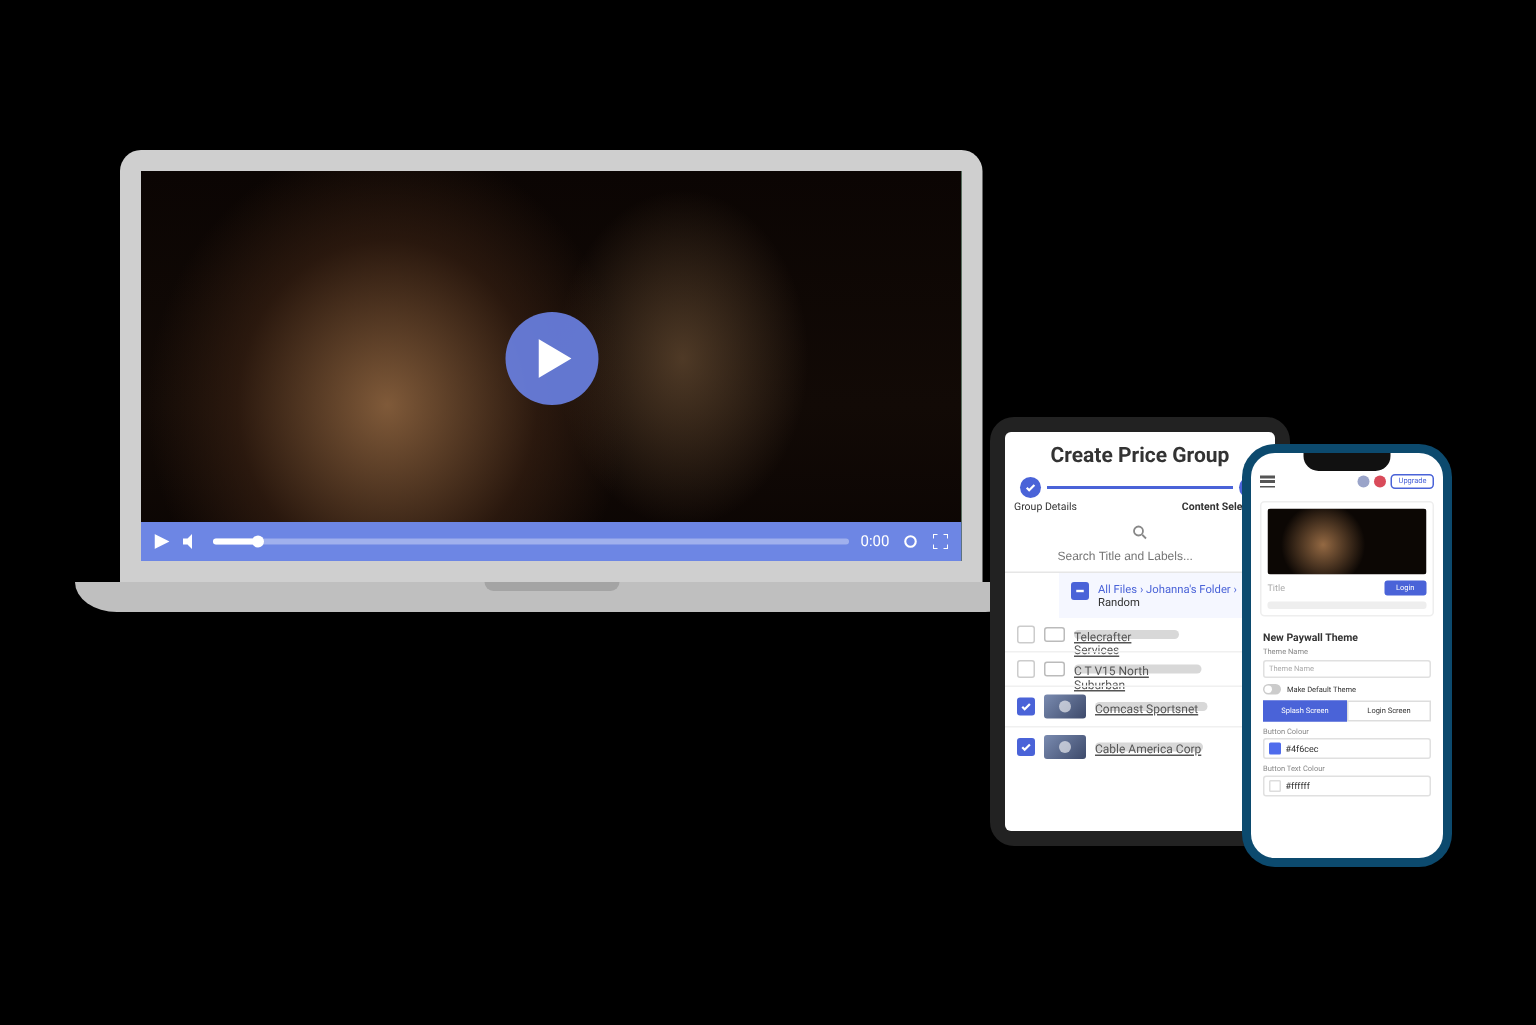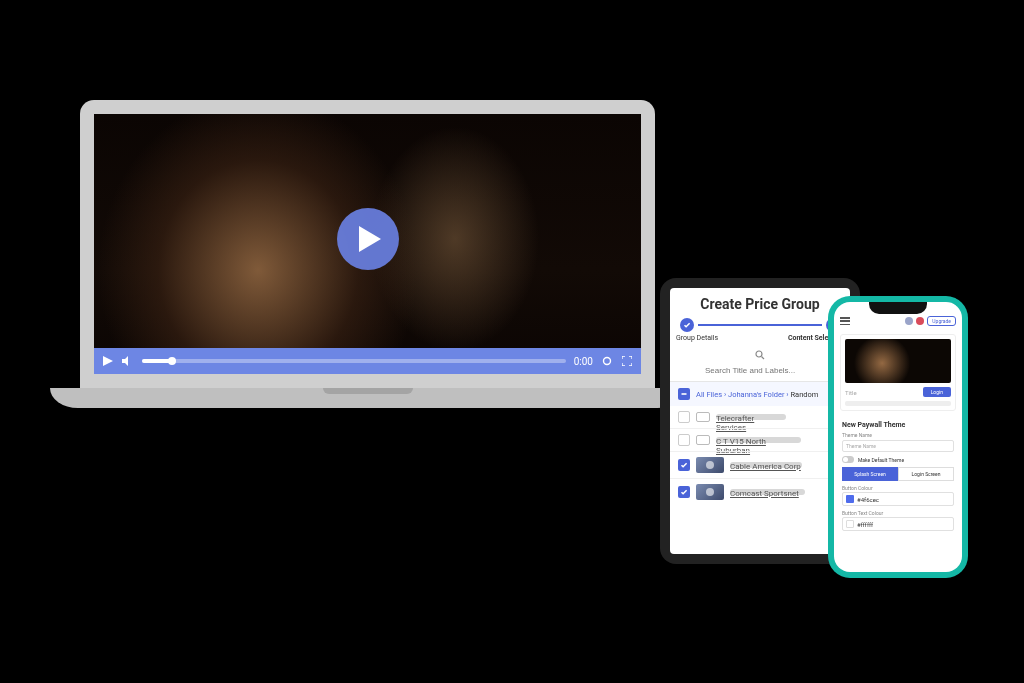--- a/index.html
+++ b/index.html
@@ -156,25 +156,26 @@
     padding:4px 10px 6px;
     color:#888;
     flex-direction:column;
   }
   .search-row input {
     border:none; outline:none;
     font-size:8px; flex:1; color:#888;
   }
   .divider { height:1px; background:#e6e6e6; }
   .breadcrumb-row {
-    display:flex; align-items:center; gap:6px;
+    display:flex; gap:6px;
     padding:6px 8px;
     background:#f5f7ff;
     font-size:7.5px;
     color:#4a63d8;
+    margin-left:36px;
   }
   .cb {
     width:12px;height:12px;border-radius:2px;
     display:flex;align-items:center;justify-content:center;
     flex-shrink:0;
   }
   .cb.filled { background:#4a63d8; }
   .cb.empty { border:1.5px solid #ccc; }
   .cb.check { background:#4a63d8; }
   .cb svg { width:8px;height:8px; }
@@ -203,21 +204,21 @@
     background:#d8d8d8;height:6px;border-radius:3px;
   }
 
   
   .phone {
     position:absolute;
     left: 828px;
     top: 296px;
     width: 140px;
     height: 282px;
-    background:#14b8a6;
+    background:#0c4a6e;
     border-radius:22px;
     padding:6px;
   }
   .phone-screen {
     background:#fff;
     width:100%;height:100%;
     border-radius:16px;
     overflow:hidden;
     display:flex;flex-direction:column;
     font-size:6px;
@@ -366,30 +367,30 @@
       <div class="folder-icon"></div>
       <div class="blur-text" style="width:85px">C T V15 North Suburban</div>
     </div>
     <div class="list-row">
       <div class="cb check">
         <svg viewBox="0 0 8 8">
             <path d="M1.5 4.2l1.6 1.6L6.6 2.3" stroke="#fff" stroke-width="1.5" fill="none"></path>
           </svg>
       </div>
       <div class="thumb"></div>
-      <div class="blur-text" style="width:72px">Cable America Corp</div>
+      <div class="blur-text" style="width:75px">Comcast Sportsnet</div>
     </div>
     <div class="list-row">
       <div class="cb check">
         <svg viewBox="0 0 8 8">
             <path d="M1.5 4.2l1.6 1.6L6.6 2.3" stroke="#fff" stroke-width="1.5" fill="none"></path>
           </svg>
       </div>
       <div class="thumb"></div>
-      <div class="blur-text" style="width:75px">Comcast Sportsnet</div>
+      <div class="blur-text" style="width:72px">Cable America Corp</div>
     </div>
   </div>
 </div>
 
 <div class="phone">
   <div class="phone-screen">
     <div class="notch"></div>
 
     <div class="phone-header">
       <div class="burger">

